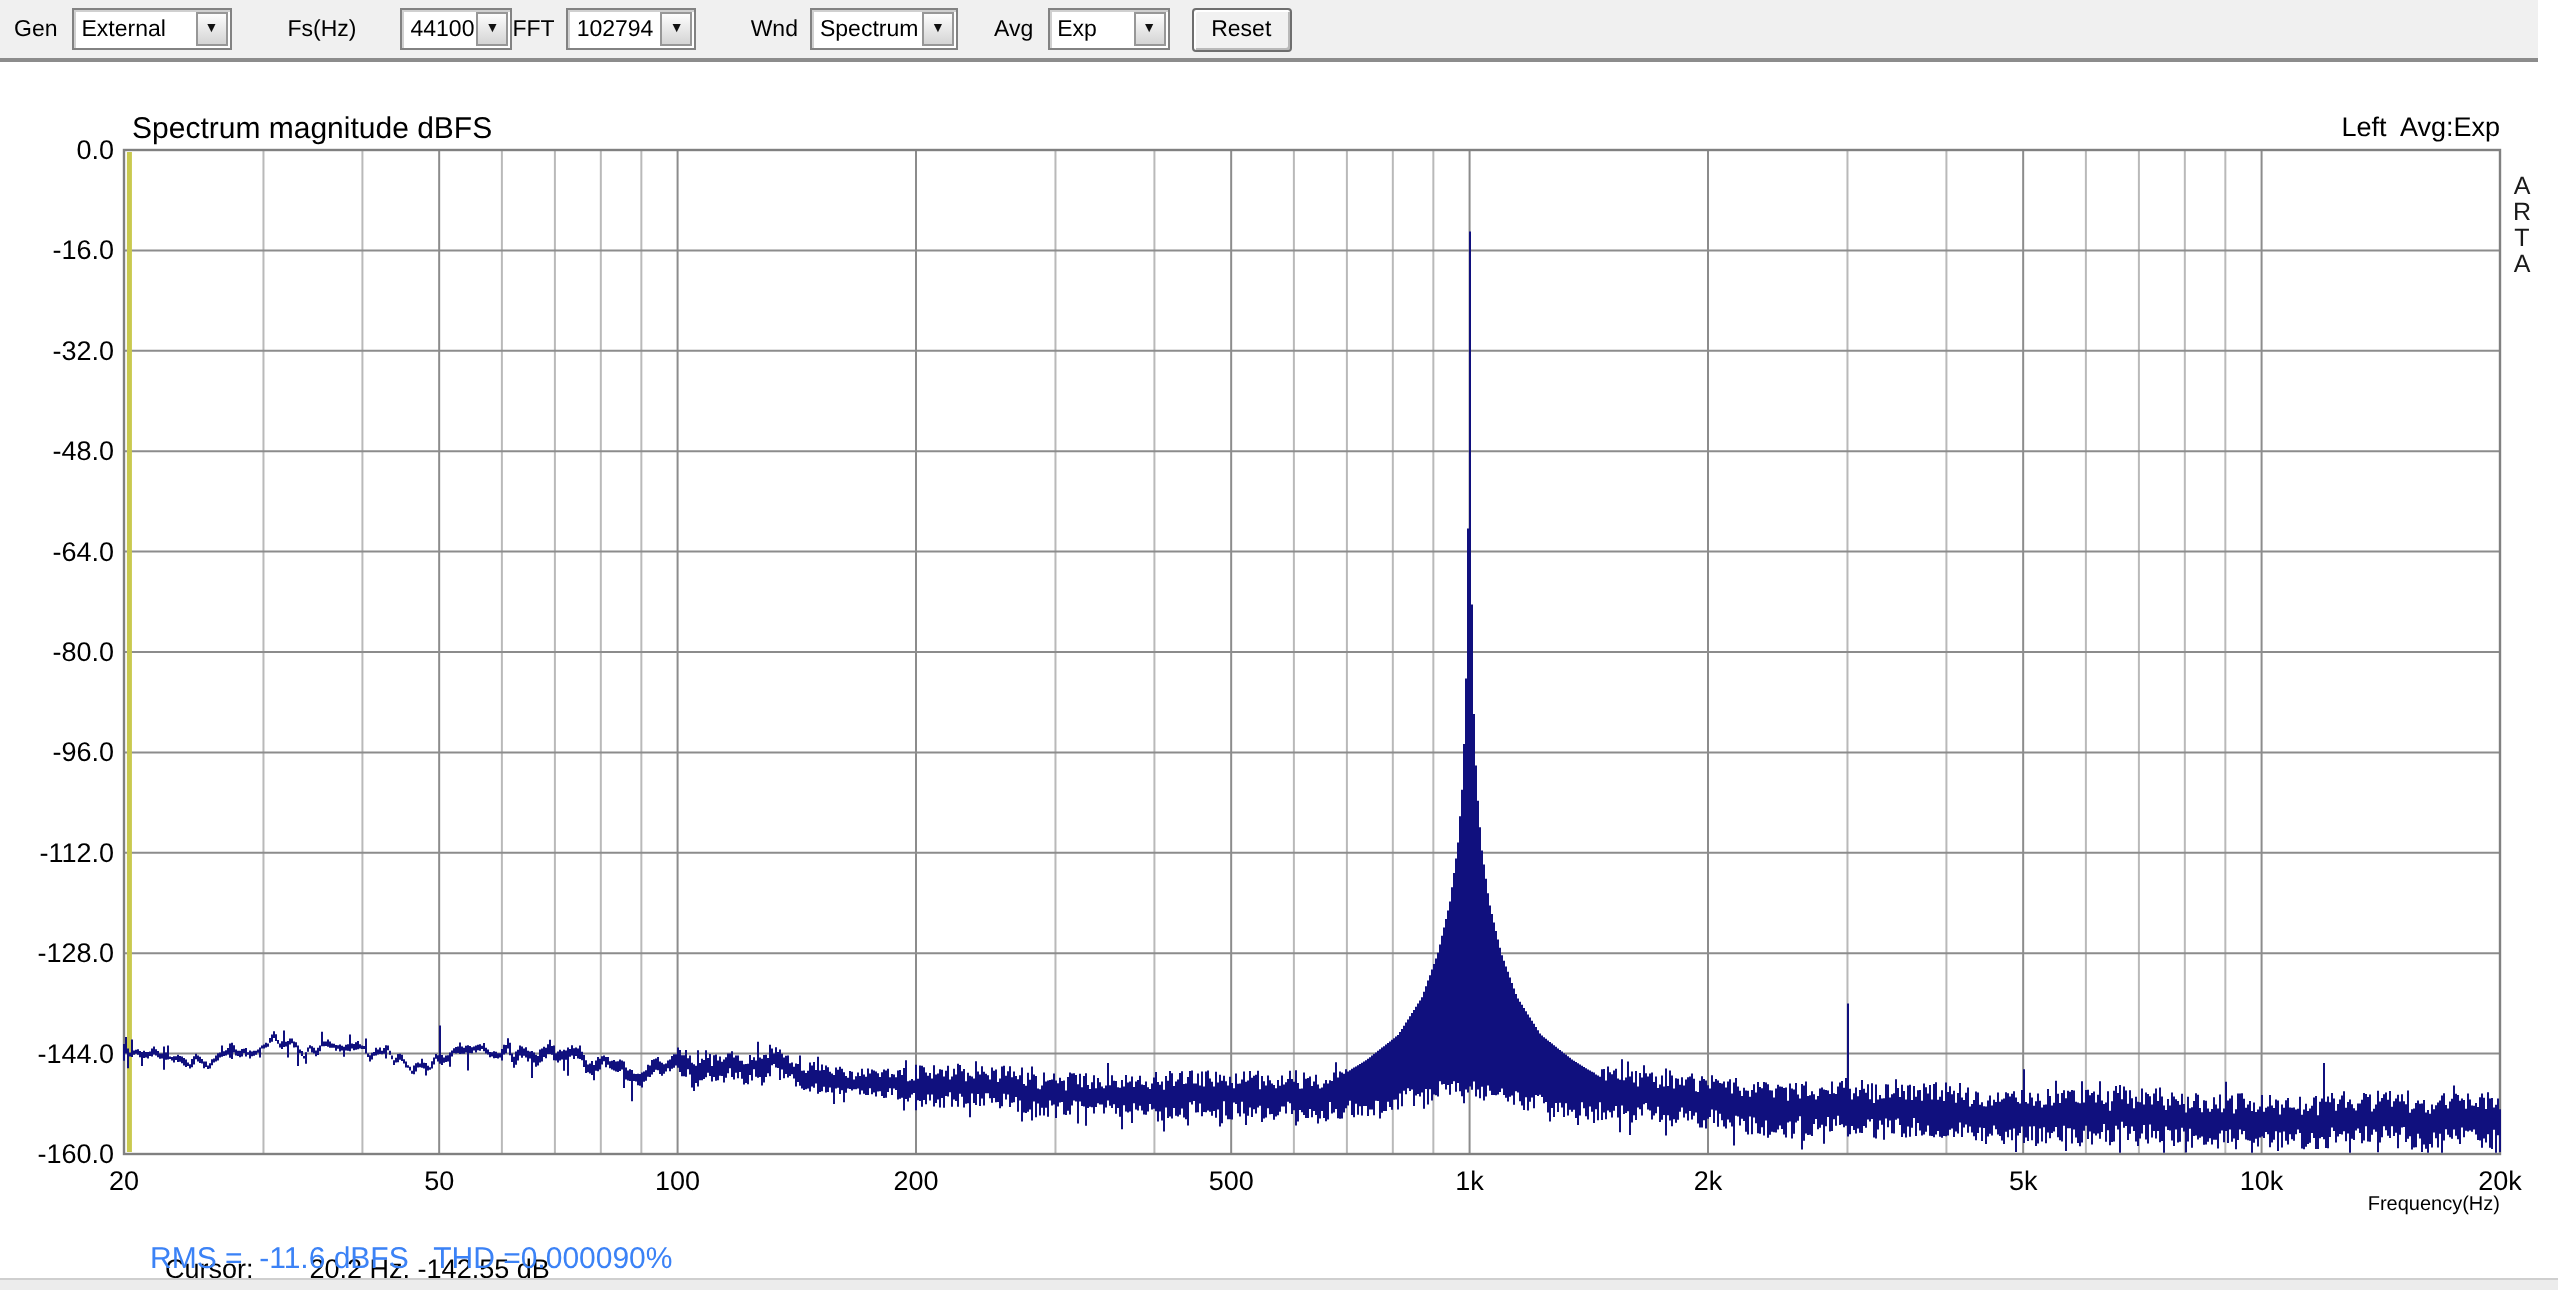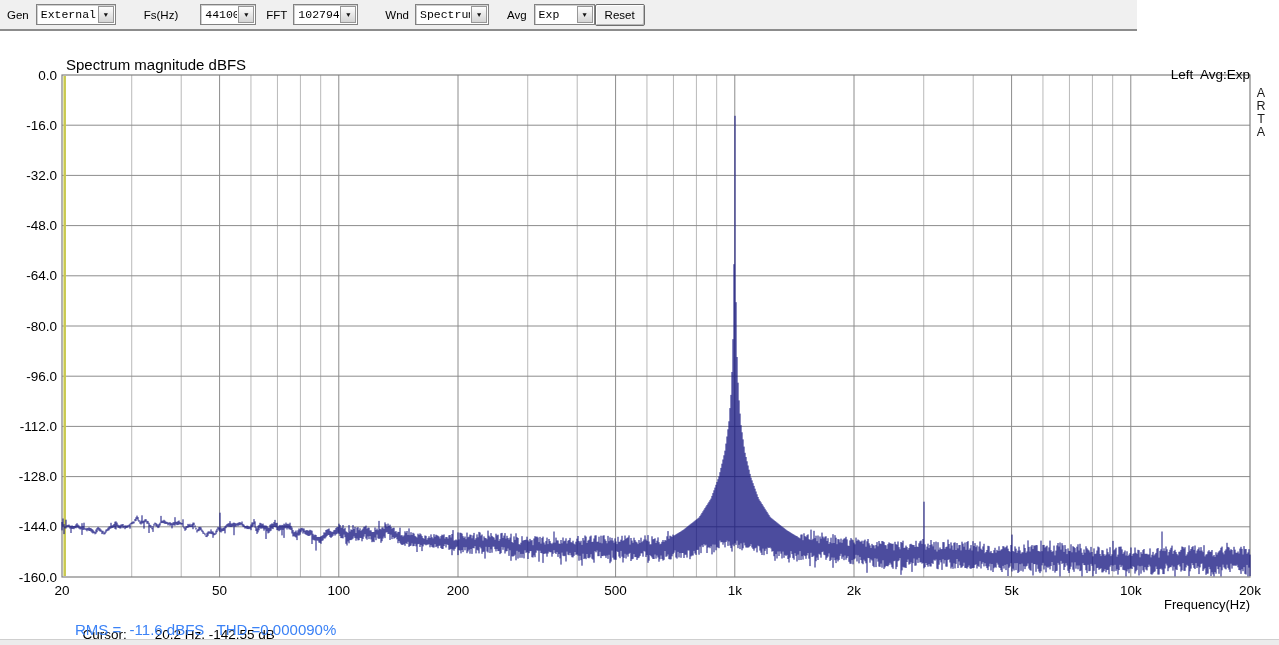--- a/index.html
+++ b/index.html
@@ -2,50 +2,50 @@
 <html><head>
 <meta charset="utf-8">
 <style>
   html,body{margin:0;padding:0;}
   body{
     width:1279px;height:645px;position:relative;overflow:hidden;
     background:#ffffff;font-family:"Liberation Sans",sans-serif;color:#000;
   }
   
   .toolbar{
-    position:absolute;top:0;left:0;width:1137px;height:29px;
+    position:absolute;top:0;left:0;width:1269px;height:29px;
     background:#f0f0f0;border-bottom:2px solid #8c8c8c;
     display:flex;align-items:center;font-size:11.5px;
   }
   .tb-label{color:#000;white-space:nowrap;}
   .combo{
     height:21px;background:#fff;border:1px solid #828282;
     box-shadow:inset 1px 1px 0 rgba(120,120,120,.35);
     display:flex;align-items:center;justify-content:space-between;
-    box-sizing:border-box;cursor:default;font-family:Liberation Mono, monospace;
+    box-sizing:border-box;cursor:default;
   }
   .combo-text{padding-left:4px;font-size:11.5px;white-space:nowrap;overflow:hidden;}
   .combo-btn{
     width:16px;height:17px;margin:1px;flex:0 0 16px;
     background:linear-gradient(#fdfdfd,#d4d4d4);
     border:1px solid #979797;box-sizing:border-box;
     display:flex;align-items:center;justify-content:center;
     font-size:7px;color:#111;
   }
   .reset-btn{
     height:22px;padding:0 9px;font-size:11.5px;font-family:"Liberation Sans",sans-serif;
     background:#f1f1f1;border:1px solid #6e6e6e;border-radius:2px;
     box-shadow:inset 1px 1px 0 #ffffff, inset -1px -1px 0 #b9b9b9;
   }
   
   .chart-title{position:absolute;left:66px;top:56px;font-size:15px;}
-  .channel-info{position:absolute;right:29px;top:67px;font-size:13.5px;white-space:pre;}
+  .channel-info{position:absolute;right:29px;top:56px;font-size:13.5px;white-space:pre;}
   .arta{position:absolute;left:1254px;top:87px;font-size:12.5px;line-height:13px;
         text-align:center;width:14px;color:#1a1a1a;}
-  .freq-label{position:absolute;right:29px;top:597px;font-size:13px;}
+  .freq-label{position:absolute;right:29px;top:597px;font-size:10px;}
   .cursor-line{position:absolute;left:75px;top:612px;font-size:13.5px;white-space:pre;}
   .cursor-line .cur-val{margin-left:28px;}
   .rms-line{position:absolute;left:75px;top:621px;font-size:15px;white-space:pre;color:#3b82f6;}
   .bottom-strip{position:absolute;left:0;top:639px;width:1279px;height:6px;
         background:#ececec;border-top:1px solid #cfcfcf;}
   svg{position:absolute;left:0;top:0;}
 </style>
 </head>
 <body>
 
@@ -53,36 +53,36 @@
   <span class="tb-label" style="margin-left:7px">Gen</span>
   <div class="combo" style="margin-left:7px;width:80px">
     <span class="combo-text">External</span>
     <span class="combo-btn">▼</span>
   </div>
   <span class="tb-label" style="margin-left:28px">Fs(Hz)</span>
   <div class="combo" style="margin-left:22px;width:56px">
     <span class="combo-text">44100</span>
     <span class="combo-btn">▼</span>
   </div>
-  <span class="tb-label" style="margin-left:10px">FFT</span>
+  <span class="tb-label" style="">FFT</span>
   <div class="combo" style="margin-left:6px;width:65px">
     <span class="combo-text">102794</span>
     <span class="combo-btn">▼</span>
   </div>
   <span class="tb-label" style="margin-left:27px">Wnd</span>
   <div class="combo" style="margin-left:6px;width:74px">
     <span class="combo-text">Spectrum</span>
     <span class="combo-btn">▼</span>
   </div>
   <span class="tb-label" style="margin-left:18px">Avg</span>
   <div class="combo" style="margin-left:7px;width:61px">
     <span class="combo-text">Exp</span>
     <span class="combo-btn">▼</span>
   </div>
-  <button class="reset-btn" style="">Reset</button>
+  <button class="reset-btn" style="margin-left:11px">Reset</button>
 </div>
 
 <svg id="plot-svg" width="1279" height="645" viewBox="0 0 1279 645">
     <g>
       <line x1="131.73213858604973" y1="75" x2="131.73213858604973" y2="577" stroke="#b9b9b9" stroke-width="1"></line>
       <line x1="181.20787828293658" y1="75" x2="181.20787828293658" y2="577" stroke="#b9b9b9" stroke-width="1"></line>
       <line x1="250.9400168689863" y1="75" x2="250.9400168689863" y2="577" stroke="#b9b9b9" stroke-width="1"></line>
       <line x1="277.4509455627092" y1="75" x2="277.4509455627092" y2="577" stroke="#b9b9b9" stroke-width="1"></line>
       <line x1="300.41575656587304" y1="75" x2="300.41575656587304" y2="577" stroke="#b9b9b9" stroke-width="1"></line>
       <line x1="320.67215545503603" y1="75" x2="320.67215545503603" y2="577" stroke="#b9b9b9" stroke-width="1"></line>

